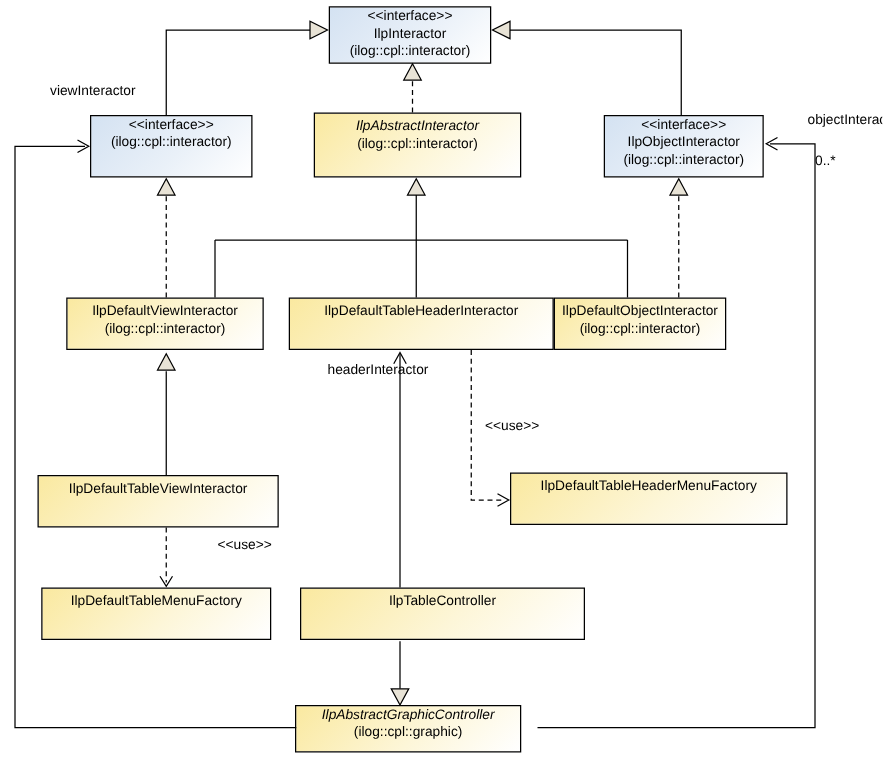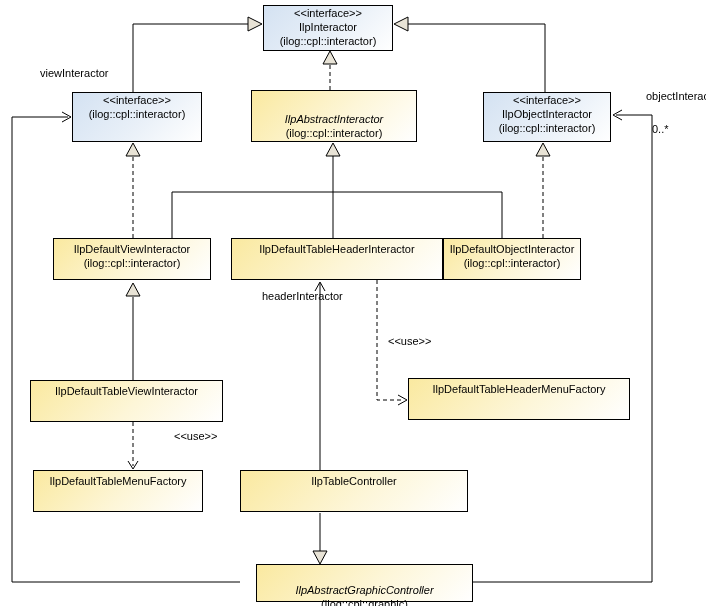--- a/index.html
+++ b/index.html
@@ -17,21 +17,21 @@
     background:linear-gradient(135deg,#fae9a0 0%,#fdf6d8 55%,#ffffff 100%);
     font-size:11px;line-height:14px;text-align:center;color:#000;
     display:flex;flex-direction:column;
   }
   .uml-class.iface{
     background:linear-gradient(135deg,#d4e2f2 0%,#e9f0f8 55%,#ffffff 100%);
   }
   .vcenter{justify-content:flex-start;}
   .vtop{justify-content:flex-start;padding-top:3px;}
   .cname{font-weight:normal;}
-  .italic .cname{font-style:italic;margin-top:18px;}
+  .italic .cname{font-style:italic;}
   .stereo,.pkg{font-weight:normal;}
   .edge-label{
     position:absolute;font-size:11px;line-height:12px;color:#000;white-space:nowrap;margin-left:32px;
   }
 </style>
 </head>
 <body>
 
 <div id="canvas">
 
@@ -130,29 +130,29 @@
   </div>
 
   <div class="uml-class vtop" style="left:30px;top:380px;width:193px;height:42px">
     <div class="cname">IlpDefaultTableViewInteractor</div>
   </div>
 
   <div class="uml-class vtop" style="left:408px;top:378px;width:222px;height:42px">
     <div class="cname">IlpDefaultTableHeaderMenuFactory</div>
   </div>
 
-  <div class="uml-class vtop" style="left:33px;top:470px;width:170px;height:42px">
+  <div class="uml-class vtop" style="left:33px;top:470px;width:184px;height:42px">
     <div class="cname">IlpDefaultTableMenuFactory</div>
   </div>
 
   <div class="uml-class vtop" style="left:240px;top:470px;width:228px;height:42px">
     <div class="cname">IlpTableController</div>
   </div>
 
-  <div class="uml-class italic vcenter" style="left:256px;top:564px;width:217px;height:38px">
+  <div class="uml-class italic vcenter" style="left:236px;top:564px;width:181px;height:38px">
     <div class="cname">IlpAbstractGraphicController</div>
     <div class="pkg">(ilog::cpl::graphic)</div>
   </div>
 
   <div class="edge-label" style="left:8px;top:67px">viewInteractor</div>
   <div class="edge-label" style="left:614px;top:90px">objectInteractor</div>
   <div class="edge-label" style="left:620px;top:123px">0..*</div>
   <div class="edge-label" style="left:230px;top:290px">headerInteractor</div>
   <div class="edge-label" style="left:356px;top:335px">&lt;&lt;use&gt;&gt;</div>
   <div class="edge-label" style="left:142px;top:430px">&lt;&lt;use&gt;&gt;</div>

